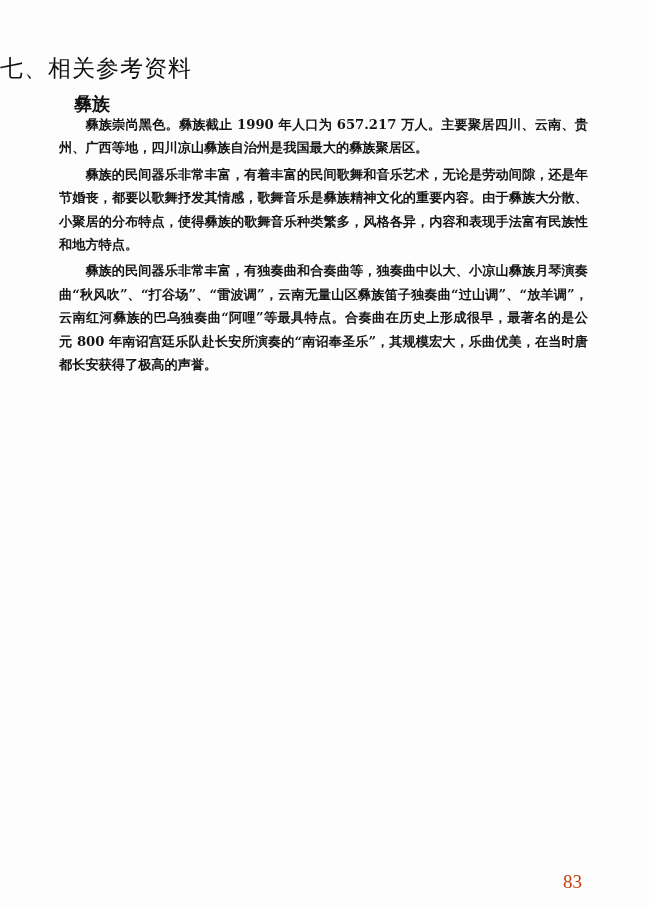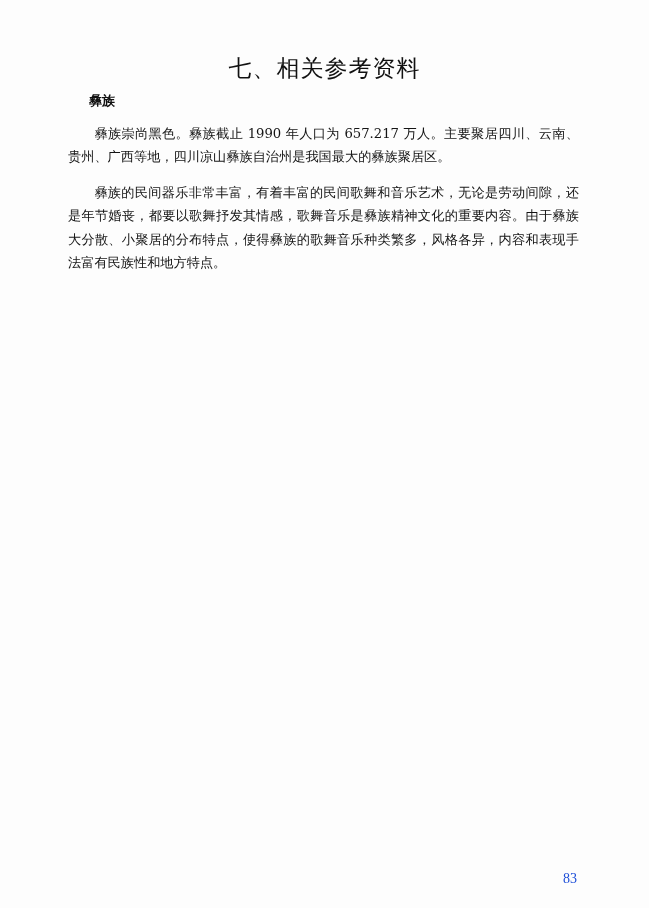--- a/index.html
+++ b/index.html
@@ -1,40 +1,41 @@
 <!DOCTYPE html>
 <html><head>
   <meta charset="utf-8">
   <style>
     html, body { margin: 0; padding: 0; }
     body {
       width: 649px; height: 908px; background: #fdfdfd; position: relative; overflow: hidden;
       font-family: "DejaVu Serif", "Liberation Serif", serif; color: #141414;
     }
     .title {
-      position: absolute; top: 38px; left: 0; width: 649px; text-align: center;
+      position: absolute; top: 38px; left: 0; width: 649px; text-align: left;
       font-size: 23px; letter-spacing: 1px; font-weight: normal; color: #111;
     }
     .section-head {
-      position: absolute; top: 92px; left: 89px; font-size: 13px; font-weight: bold; color: #111;
+      position: absolute; top: 92px; left: 74px; font-size: 18px; font-weight: bold; color: #111;
     }
     .body-text {
       position: absolute; left: 56px; top: 110px; width: 535px;
       font-size: 13.2px; line-height: 23.4px; text-align: justify; text-justify: inter-character;
     }
-    .body-text p { margin: 12px; text-indent: 2em; }
+    .body-text p { margin: 3px; text-indent: 2em; font-weight: bold; }
     .page-number {
-      position: absolute; top: 871px; left: 563px; font-size: 14px; color: #1d4ed8;
+      position: absolute; top: 871px; left: 563px; font-size: 19px; color: #c2410c;
       font-family: "Liberation Serif", serif;
     }
   </style>
 </head>
 <body>
 
 <h1 class="title">七、相关参考资料</h1>
 <div class="section-head">彝族</div>
 
 <div class="body-text">
   <p>彝族崇尚黑色。彝族截止 1990 年人口为 657.217 万人。主要聚居四川、云南、贵州、广西等地，四川凉山彝族自治州是我国最大的彝族聚居区。</p>
   <p>彝族的民间器乐非常丰富，有着丰富的民间歌舞和音乐艺术，无论是劳动间隙，还是年节婚丧，都要以歌舞抒发其情感，歌舞音乐是彝族精神文化的重要内容。由于彝族大分散、小聚居的分布特点，使得彝族的歌舞音乐种类繁多，风格各异，内容和表现手法富有民族性和地方特点。</p>
+  <p>彝族的民间器乐非常丰富，有独奏曲和合奏曲等，独奏曲中以大、小凉山彝族月琴演奏曲“秋风吹”、“打谷场”、“雷波调”，云南无量山区彝族笛子独奏曲“过山调”、“放羊调”，云南红河彝族的巴乌独奏曲“阿哩”等最具特点。合奏曲在历史上形成很早，最著名的是公元 800 年南诏宫廷乐队赴长安所演奏的“南诏奉圣乐”，其规模宏大，乐曲优美，在当时唐都长安获得了极高的声誉。</p>
 </div>
 
 <div class="page-number">83</div>
 
 </body></html>

